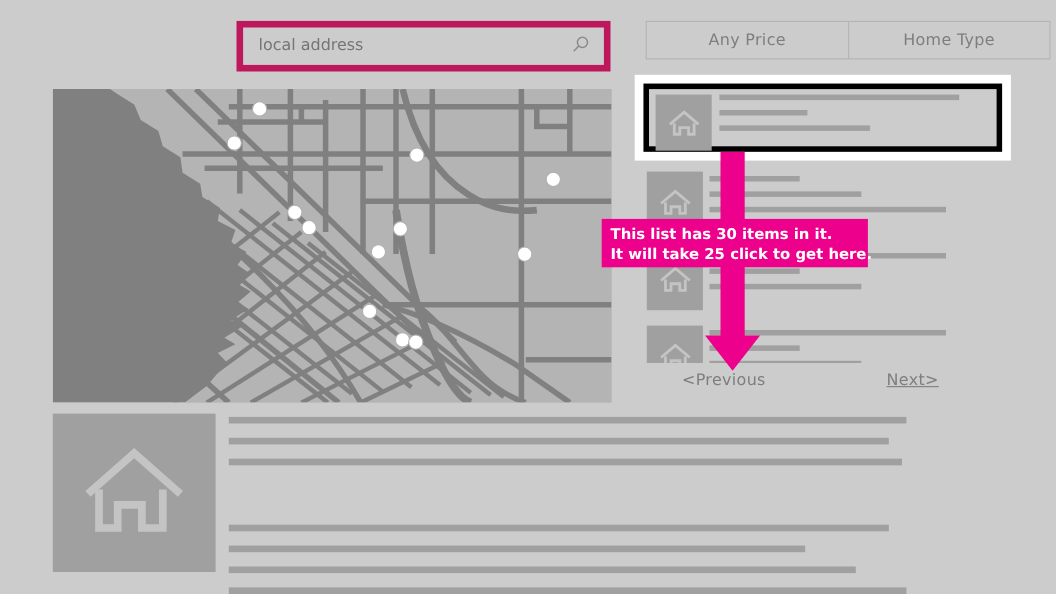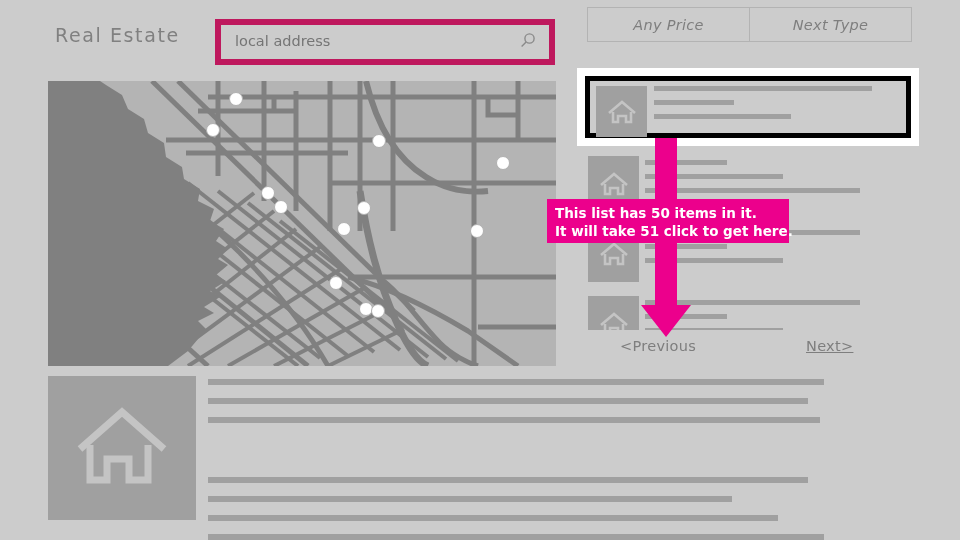--- a/index.html
+++ b/index.html
@@ -59,26 +59,25 @@
     position: absolute;
     right: 12px;
     top: 7px;
     width: 18px;
     height: 18px;
   }
 
   .filters {
     position: absolute;
     left: 587px;
-    top: 7px;
-    width: 325px;
+    top: 19px;
+    width: 368px;
     height: 35px;
     display: flex;
     box-sizing: border-box;
-    font-style: italic;
   }
   .filter-btn {
     flex: 1 1 50%;
     border: 1px solid #b3b3b3;
     box-sizing: border-box;
     background: #cccccc;
     color: #7e7e7e;
     font-size: 14.5px;
     display: flex;
     align-items: center;
@@ -242,38 +241,37 @@
   .dline {
     height: 6px;
     background: #a0a0a0;
   }
 </style>
 </head>
 <body>
 
 <div class="app">
 
-  <div class="page-title">Real Estate</div>
 
   <div class="search-box">
     <input class="search-input" type="text" placeholder="local address" style="">
     <span class="search-icon">
       <svg width="18" height="18" viewBox="0 0 18 18">
         <circle cx="10.5" cy="6.5" r="4.6" fill="none" stroke="#8a8a8a" stroke-width="1.4"></circle>
         <line x1="7.1" y1="9.9" x2="2.6" y2="14.6" stroke="#8a8a8a" stroke-width="1.4"></line>
       </svg>
     </span>
   </div>
 
   <div class="filters">
     <div class="filter-btn">
       <span>Any Price</span>
     </div>
     <div class="filter-btn">
-      <span>Next Type</span>
+      <span>Home Type</span>
     </div>
   </div>
 
   <div class="map">
     <svg width="508" height="285" viewBox="0 0 508 285">
       <rect x="0" y="0" width="508" height="285" fill="#b4b4b4"></rect>
 
       <g>
         <path fill="#808080" d="M0,0 L0,285 L120,285 L140,270 L150,258 L158,248 L150,240
           L166,232 L156,226 L172,216 L162,210 L178,200 L168,194 L180,184 L170,178
@@ -421,22 +419,22 @@
     <div class="page-link page-prev">&lt;Previous</div>
     <div class="page-link page-next">Next&gt;</div>
   </div>
 
   <svg class="annotation-arrow">
     <rect x="655" y="138" width="22" height="175" fill="#ec008c"></rect>
     <polygon points="641,305 691,305 666,337" fill="#ec008c"></polygon>
   </svg>
 
   <div class="callout">
-    <div class="callout-line">This list has 50 items in it.</div>
-    <div class="callout-line">It will take 51 click to get here.</div>
+    <div class="callout-line">This list has 30 items in it.</div>
+    <div class="callout-line">It will take 25 click to get here.</div>
   </div>
 
   <div class="detail-thumb">
     <svg width="92" height="82" viewBox="0 0 92 82">
       <path d="M4,42 L46,5 L88,42" fill="none" stroke="#c4c4c4" stroke-width="7"></path>
       <path d="M14,38 L14,73 L31,73 L31,52 L53,52 L53,73 L72,73 L72,38" fill="none" stroke="#c4c4c4" stroke-width="7"></path>
     </svg>
   </div>
 
   <div class="detail-lines">

